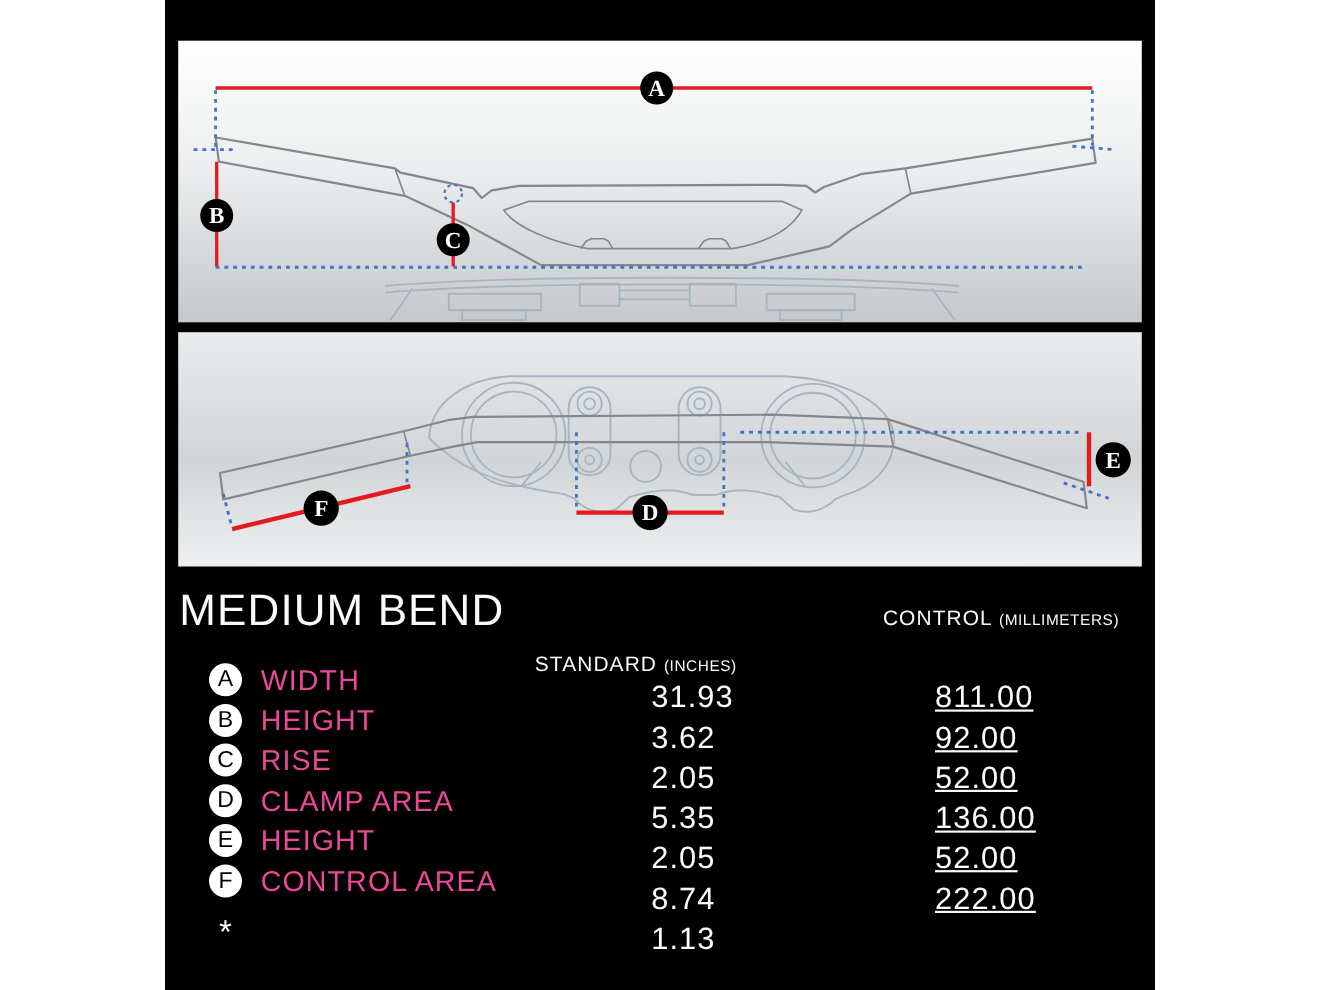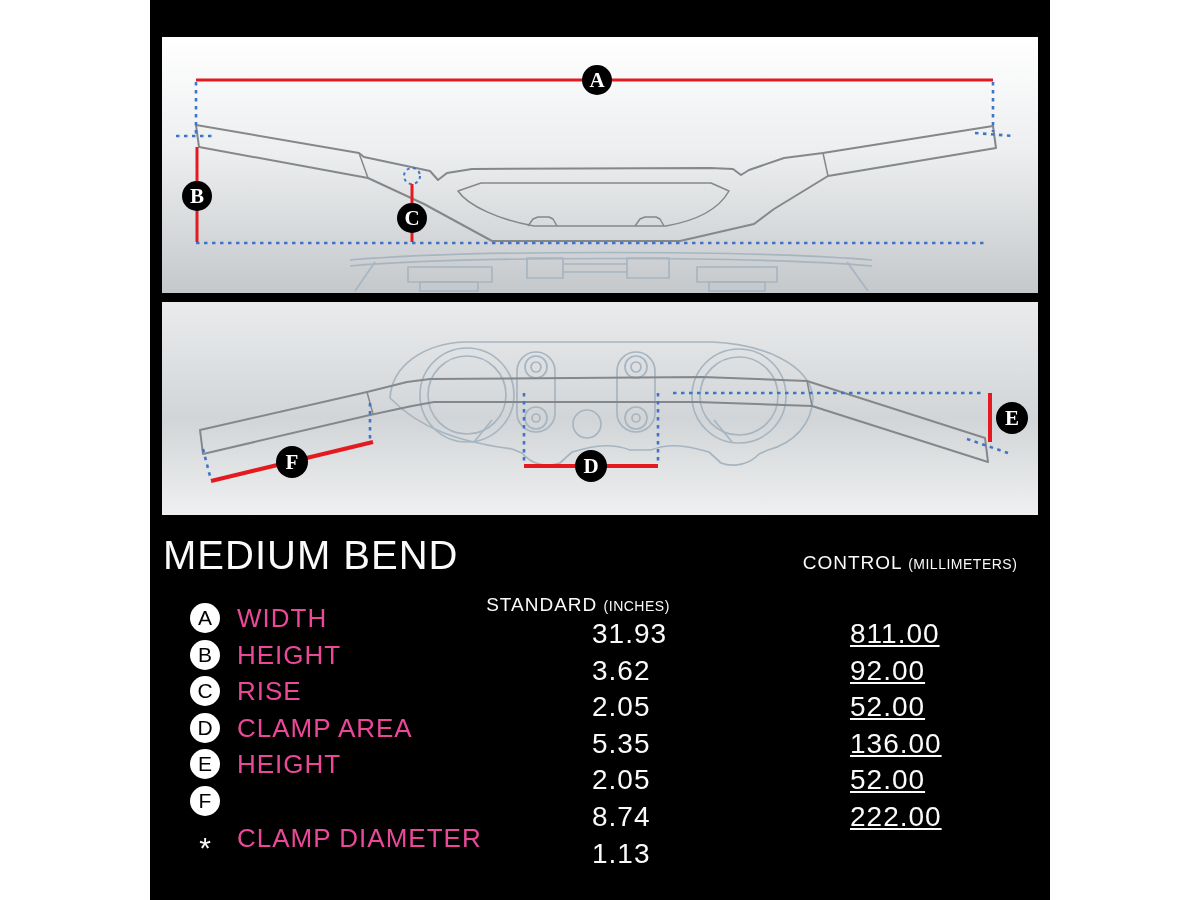--- a/index.html
+++ b/index.html
@@ -199,24 +199,24 @@
         <span class="val met">136.00</span>
       </div>
         <div class="row">
         <span class="badge">E</span>
         <span class="lbl">HEIGHT</span>
         <span class="val std">2.05</span>
         <span class="val met">52.00</span>
       </div>
         <div class="row">
         <span class="badge">F</span>
+        <span class="lbl">CONTROL AREA</span>
         <span class="val std">8.74</span>
         <span class="val met">222.00</span>
       </div>
         <div class="row">
         <span class="badge asterisk">*</span>
-        <span class="lbl">CLAMP DIAMETER</span>
         <span class="val std">1.13</span>
       </div>
       </div>
 
   </div>
 </div>
 
 </body></html>

